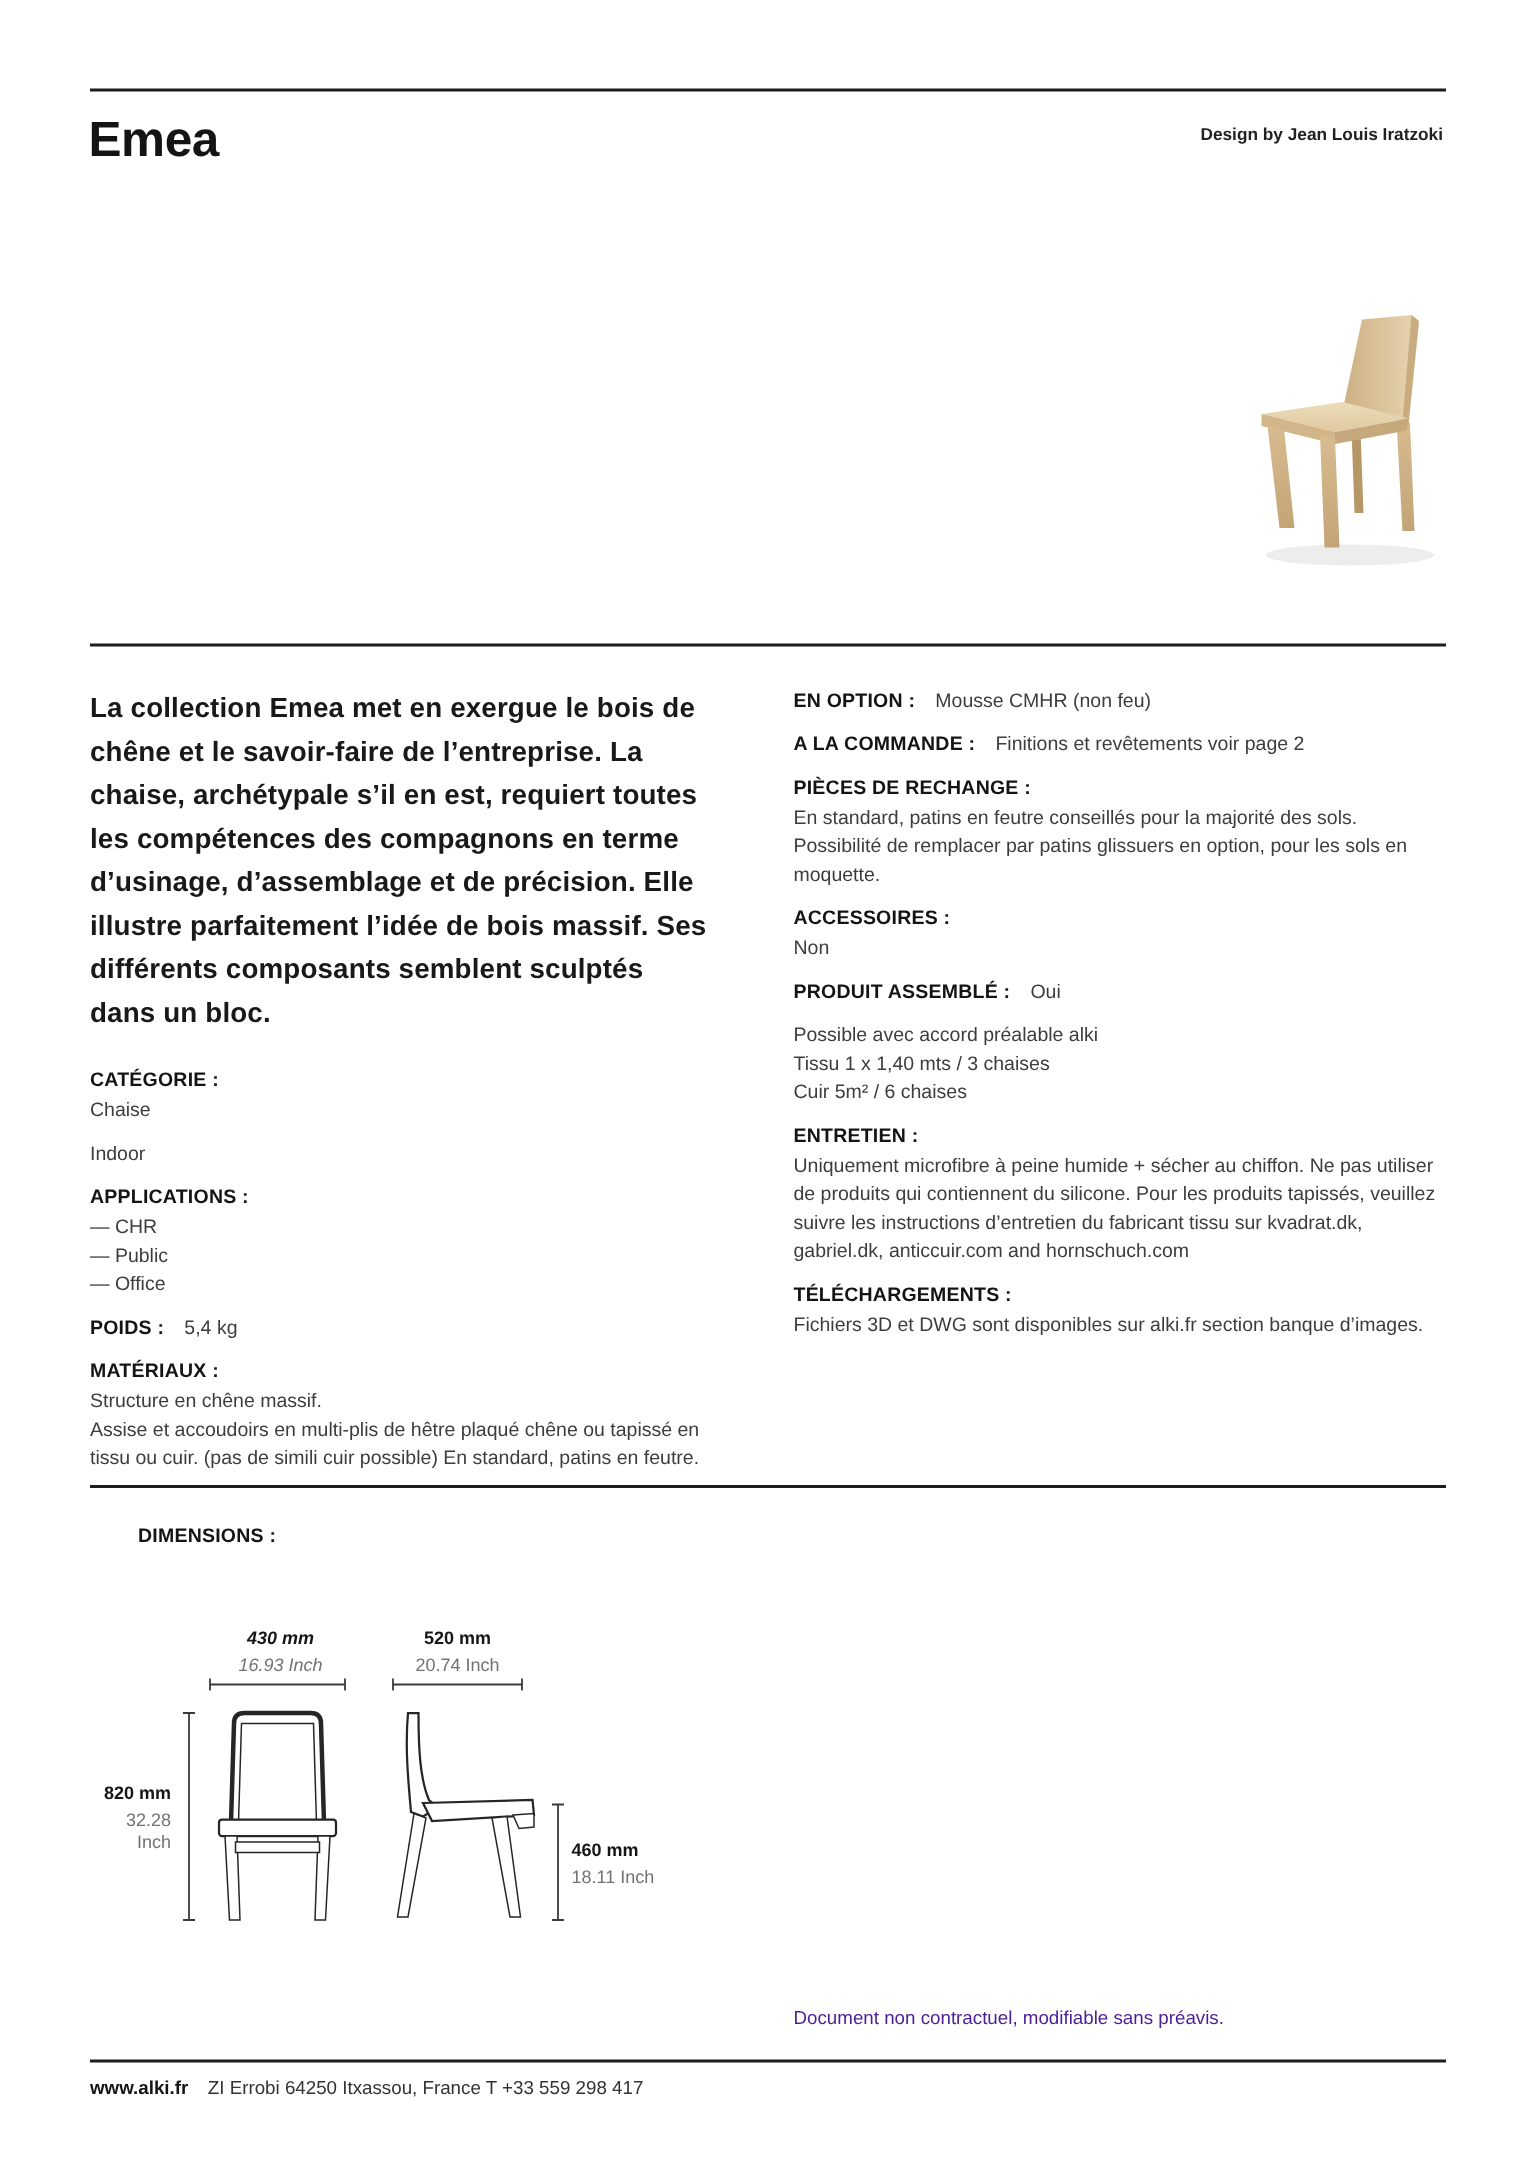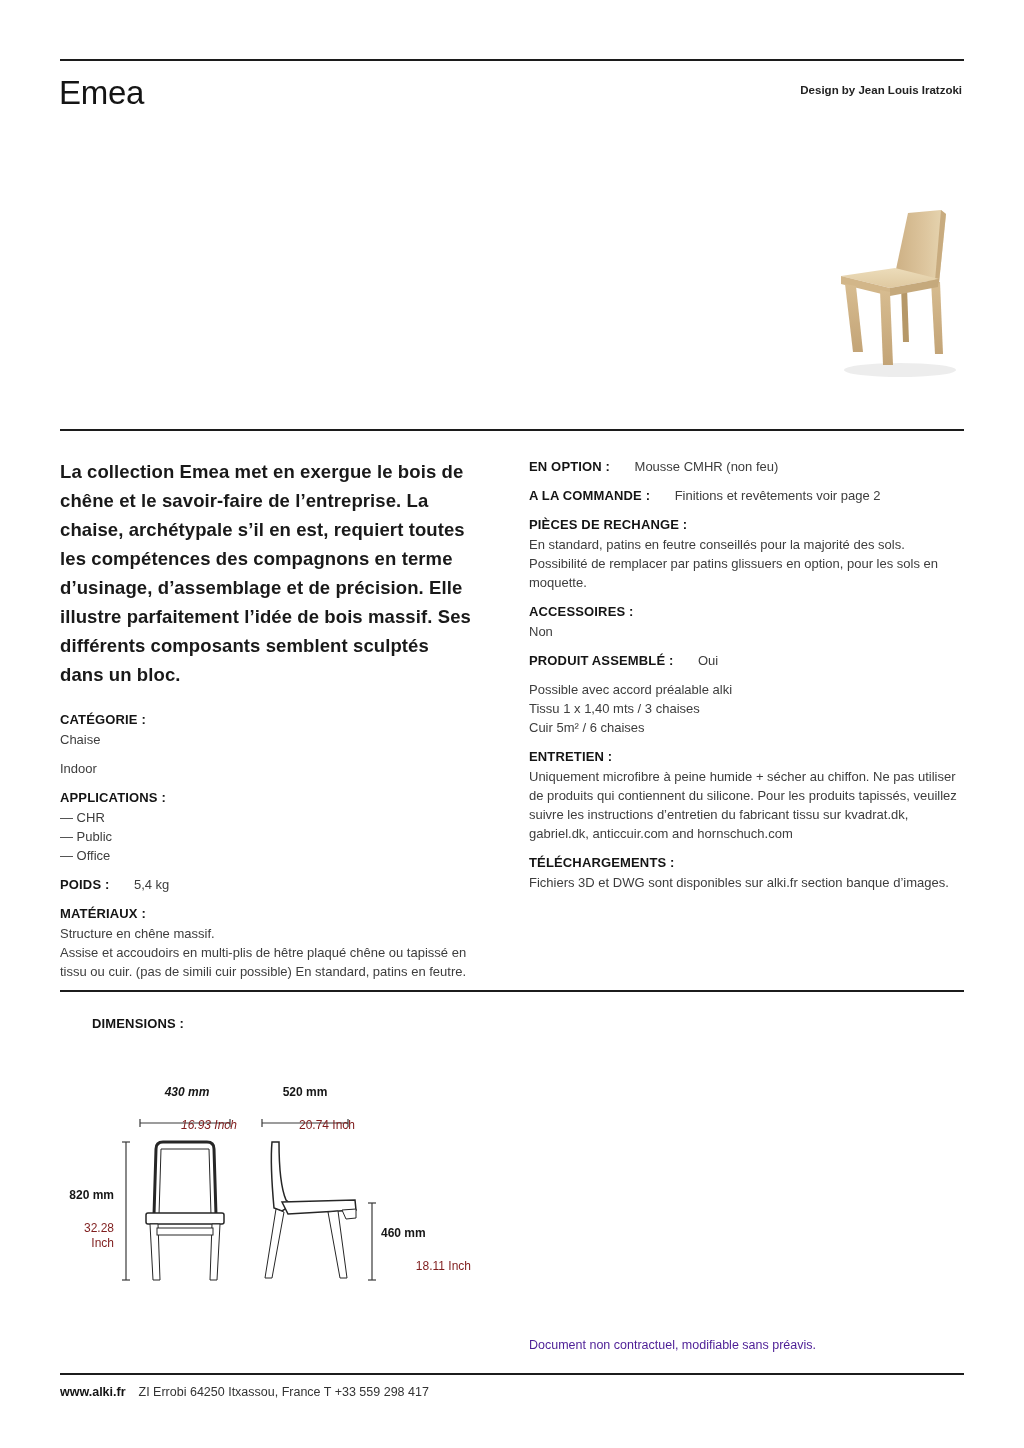--- a/index.html
+++ b/index.html
@@ -1,41 +1,41 @@
 <!DOCTYPE html>
 <html><head>
 <meta charset="utf-8">
 <style>
   html,body{margin:0;padding:0;background:#ffffff;}
   .page{position:relative;width:1024px;height:1448px;background:#fff;
         font-family:"Liberation Sans",sans-serif;color:#1a1a1a;overflow:hidden;}
   .rule{position:absolute;left:60px;right:60px;height:2px;background:#1c1c1c;}
   .rule.thin{height:1.5px;}
-  .page-title{position:absolute;left:59px;top:74px;font-size:33px;font-weight:400;
+  .page-title{position:absolute;left:59px;top:74px;font-size:33px;font-weight:700;
               letter-spacing:-0.3px;color:#141414;}
   .credit{position:absolute;right:62px;top:84px;font-size:11.5px;font-weight:700;color:#222;}
   .photo{position:absolute;left:838px;top:210px;}
   .col{position:absolute;top:457px;}
   .col-left{left:60px;width:416px;}
   .col-right{left:529px;width:437px;}
   .intro{margin:0 0 21px 0;font-size:18.5px;line-height:29px;font-weight:700;
          color:#191919;letter-spacing:0.1px;}
   .spec{margin:0 0 10px 0;}
   .spec h4{display:block;margin:0 0 1px 0;font-size:13px;line-height:19px;
            font-weight:700;color:#141414;letter-spacing:0.15px;}
   .spec p{margin:0;font-size:13px;line-height:19px;color:#3d3d3d;white-space:pre-line;}
   .spec.inline h4,.spec.inline p{display:inline;}
-  .spec.inline p{margin-left:20px;white-space:normal;}
+  .spec.inline p{margin-left:9px;white-space:normal;}
   .dims-heading{position:absolute;left:60px;top:1016px;font-size:13px;font-weight:700;
                 letter-spacing:0.15px;color:#141414;padding-left:32px;}
   .drawings{position:absolute;left:60px;top:1078px;width:430px;height:215px;}
   .drawings svg{position:absolute;left:0;top:0;}
   .dimlabel{position:absolute;font-size:12px;line-height:15px;}
   .dimlabel .mm{font-weight:700;color:#161616;}
-  .dimlabel .inch{font-weight:400;color:#7f1d1d;margin-top:18px;text-align:right;}
+  .dimlabel .inch{font-weight:400;color:#737373;margin-top:3px;}
   .dl-frontw{left:77px;top:7px;width:100px;text-align:center;font-style:italic;}
   .dl-sidew{left:195px;top:7px;width:100px;text-align:center;}
   .dl-height{left:0px;top:110px;width:54px;text-align:right;}
   .dl-seat{left:321px;top:148px;width:90px;text-align:left;}
   .note{position:absolute;left:529px;top:1338px;font-size:12.5px;color:#4c1d95;}
   .footer{position:absolute;left:60px;top:1385px;font-size:12.5px;color:#333;}
   .footer .site{font-weight:700;color:#141414;}
   .footer .addr{margin-left:13px;}
 </style>
 </head>

